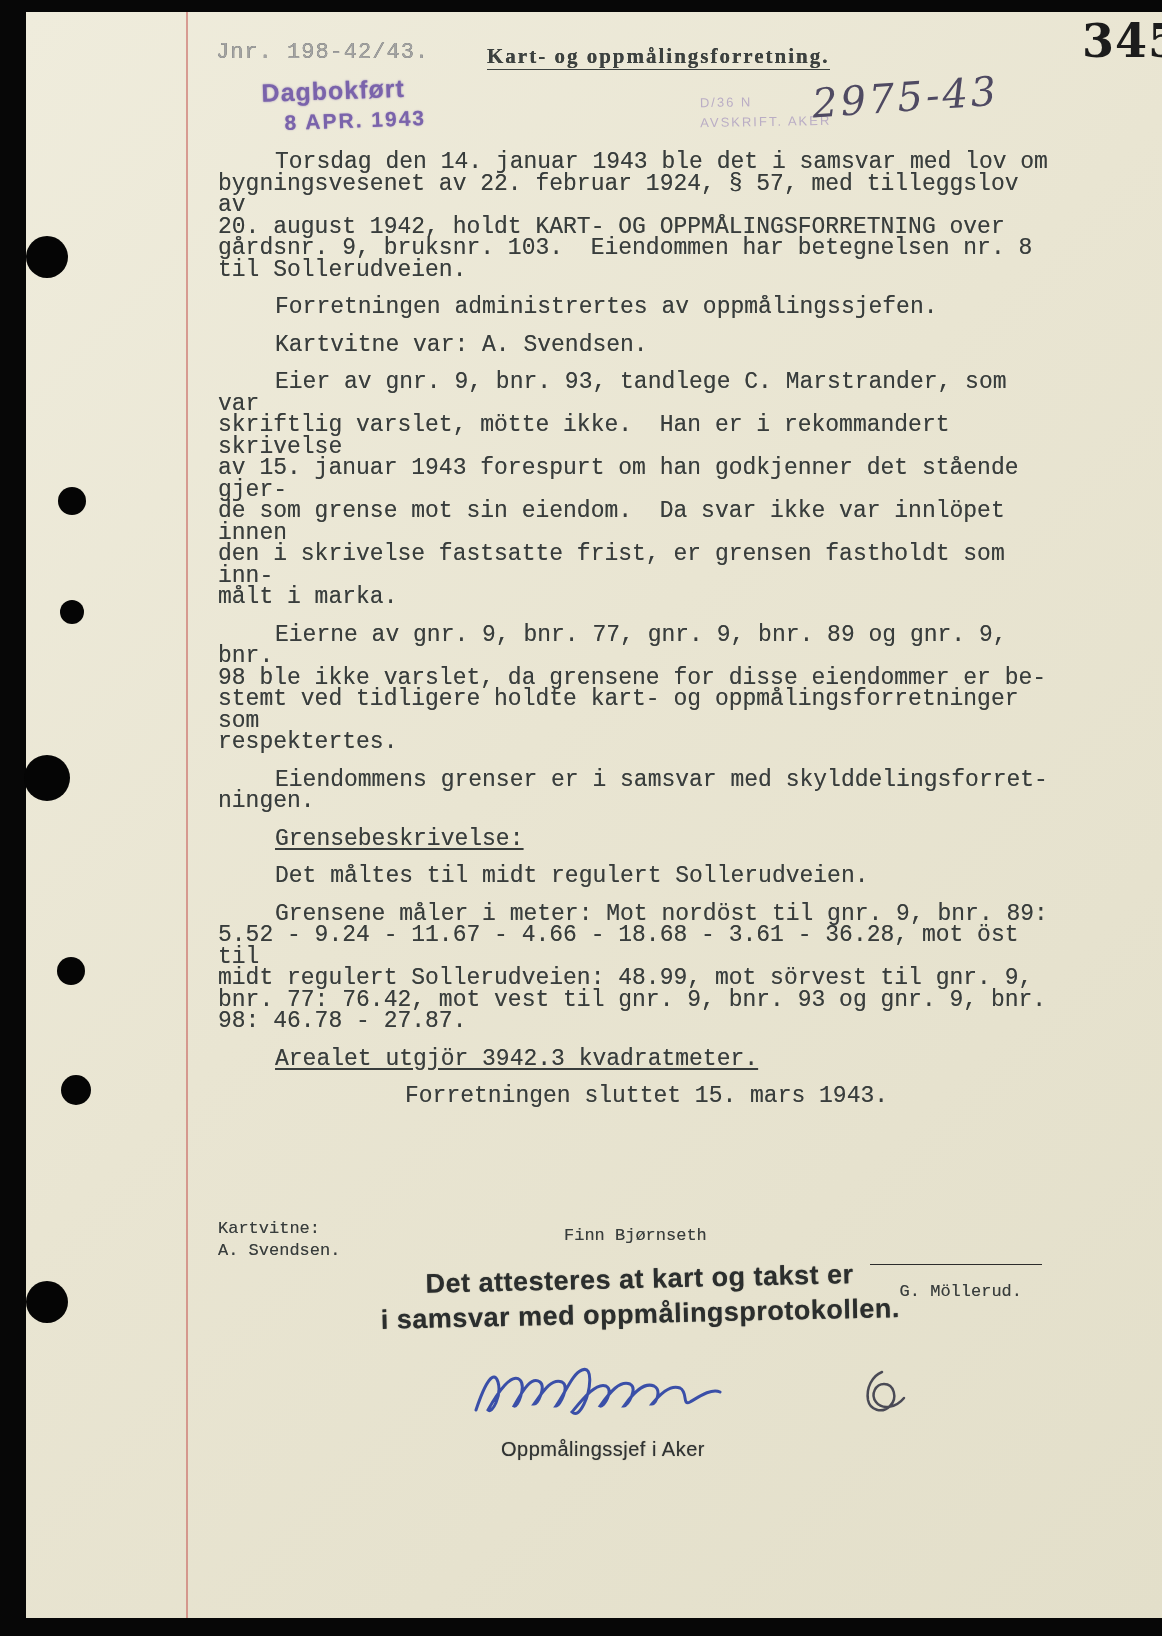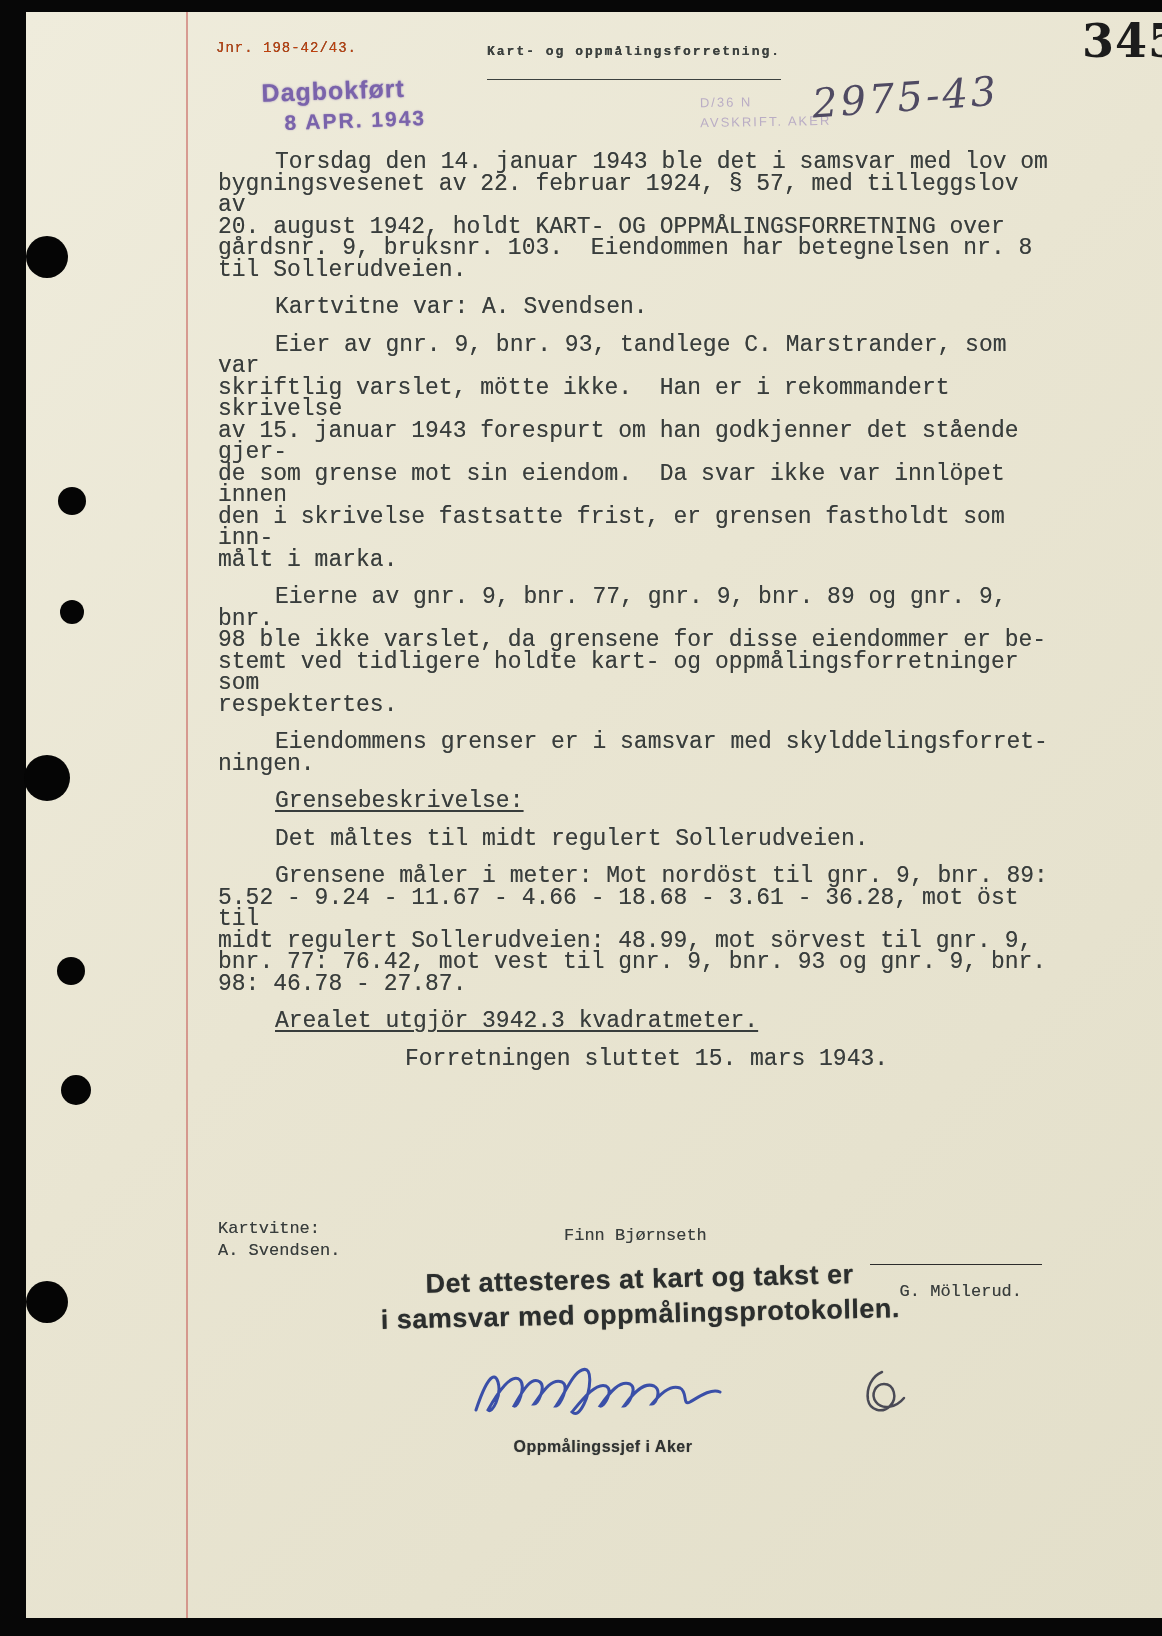--- a/index.html
+++ b/index.html
@@ -16,28 +16,28 @@
     position:absolute;left:186px;top:12px;width:2px;height:1606px;
     background:rgba(197,90,85,0.55);
   }
   .hole{
     position:absolute;background:#050505;border-radius:50%;
   }
   
   .jnr{
     position:absolute;left:216px;top:40px;
     font-family:"Liberation Mono","DejaVu Sans Mono",monospace;
-    font-size:14px;color:#c2410c;letter-spacing:1px;
+    font-size:22px;color:#a3a3a3;letter-spacing:1px;
     text-shadow:0 0 0.6px #3c413f;
   }
   .doc-title{
     position:absolute;left:487px;top:44px;
-    font-family:Liberation Mono, monospace;
-    font-size:13px;color:#3c413f;letter-spacing:2px;font-weight:bold;
-    border-bottom:1.5px solid #3c413f;padding-bottom:20px;
+    font-family:Liberation Serif, serif;
+    font-size:21px;color:#3c413f;letter-spacing:2px;font-weight:bold;
+    border-bottom:1.5px solid #3c413f;padding-bottom:0;
     text-shadow:0 0 0.6px #3c413f;
   }
   .pageno{
     position:absolute;left:1082px;top:14px;
     font-family:"DejaVu Serif","Liberation Serif",serif;
     font-size:46px;color:#1c1c1c;font-weight:bold;letter-spacing:1px;
   }
   
   .stamp-dagbok{
     position:absolute;left:262px;top:76px;transform:rotate(-2deg);
@@ -85,22 +85,22 @@
     position:absolute;left:320px;top:1262px;width:640px;
     transform:rotate(-1.3deg);text-align:center;
     font-family:"Liberation Sans",sans-serif;font-weight:700;
     font-size:27px;line-height:35px;color:#2b2e2d;letter-spacing:0.5px;
     text-shadow:0 0 1px rgba(43,46,45,0.6);
   }
   .sig-svg{position:absolute;left:468px;top:1352px;}
   .paraph-svg{position:absolute;left:842px;top:1366px;}
   .role-title{
     position:absolute;left:458px;top:1438px;width:290px;text-align:center;
-    font-family:"Liberation Sans",sans-serif;font-weight:700;
-    font-size:16px;color:#2f3231;letter-spacing:0.5px;
+    font-family:"Liberation Sans",sans-serif;font-weight:400;
+    font-size:20px;color:#2f3231;letter-spacing:0.5px;
     text-shadow:0 0 1px rgba(47,50,49,0.5);
   }
 </style>
 </head>
 <body>
 
 <div class="paper"></div>
 <div class="redline"></div>
 
 <div class="hole" style="left:26px;top:236px;width:42px;height:42px;"></div>
@@ -124,20 +124,21 @@
   <div>AVSKRIFT. AKER</div>
 </div>
 <div class="hw-number">2975-43</div>
 
 <div class="doc-body" id="doc-body">
     <div class="para">Torsdag den 14. januar 1943 ble det i samsvar med lov om
 bygningsvesenet av 22. februar 1924, § 57, med tilleggslov av
 20. august 1942, holdt KART- OG OPPMÅLINGSFORRETNING over
 gårdsnr. 9, bruksnr. 103.  Eiendommen har betegnelsen nr. 8
 til Sollerudveien.</div>
+    <div class="para">Forretningen administrertes av oppmålingssjefen.</div>
     <div class="para">Kartvitne var: A. Svendsen.</div>
     <div class="para">Eier av gnr. 9, bnr. 93, tandlege C. Marstrander, som var
 skriftlig varslet, mötte ikke.  Han er i rekommandert skrivelse
 av 15. januar 1943 forespurt om han godkjenner det stående gjer-
 de som grense mot sin eiendom.  Da svar ikke var innlöpet innen
 den i skrivelse fastsatte frist, er grensen fastholdt som inn-
 målt i marka.</div>
     <div class="para">Eierne av gnr. 9, bnr. 77, gnr. 9, bnr. 89 og gnr. 9, bnr.
 98 ble ikke varslet, da grensene for disse eiendommer er be-
 stemt ved tidligere holdte kart- og oppmålingsforretninger som

